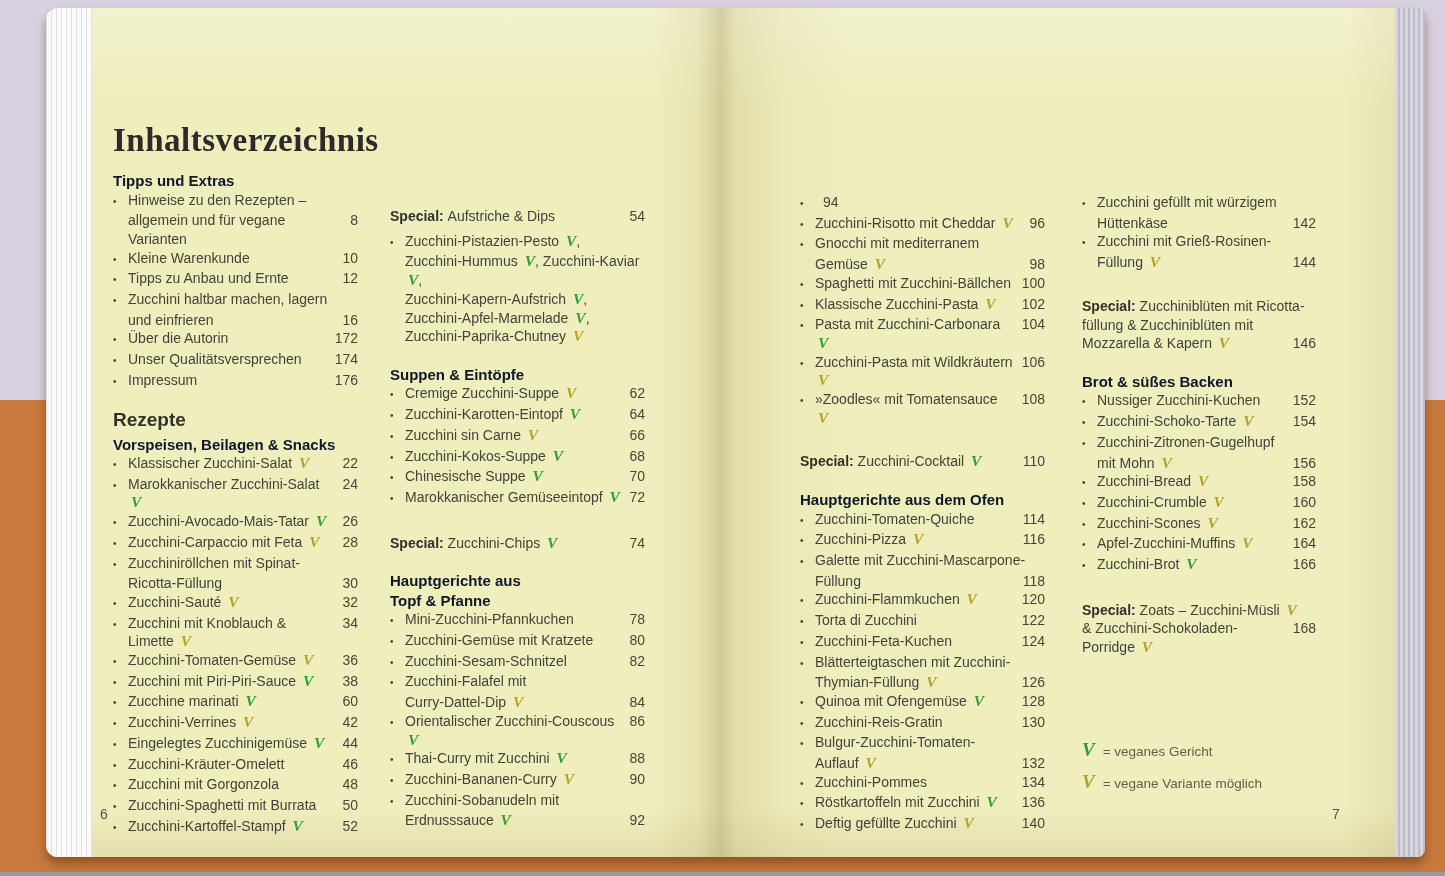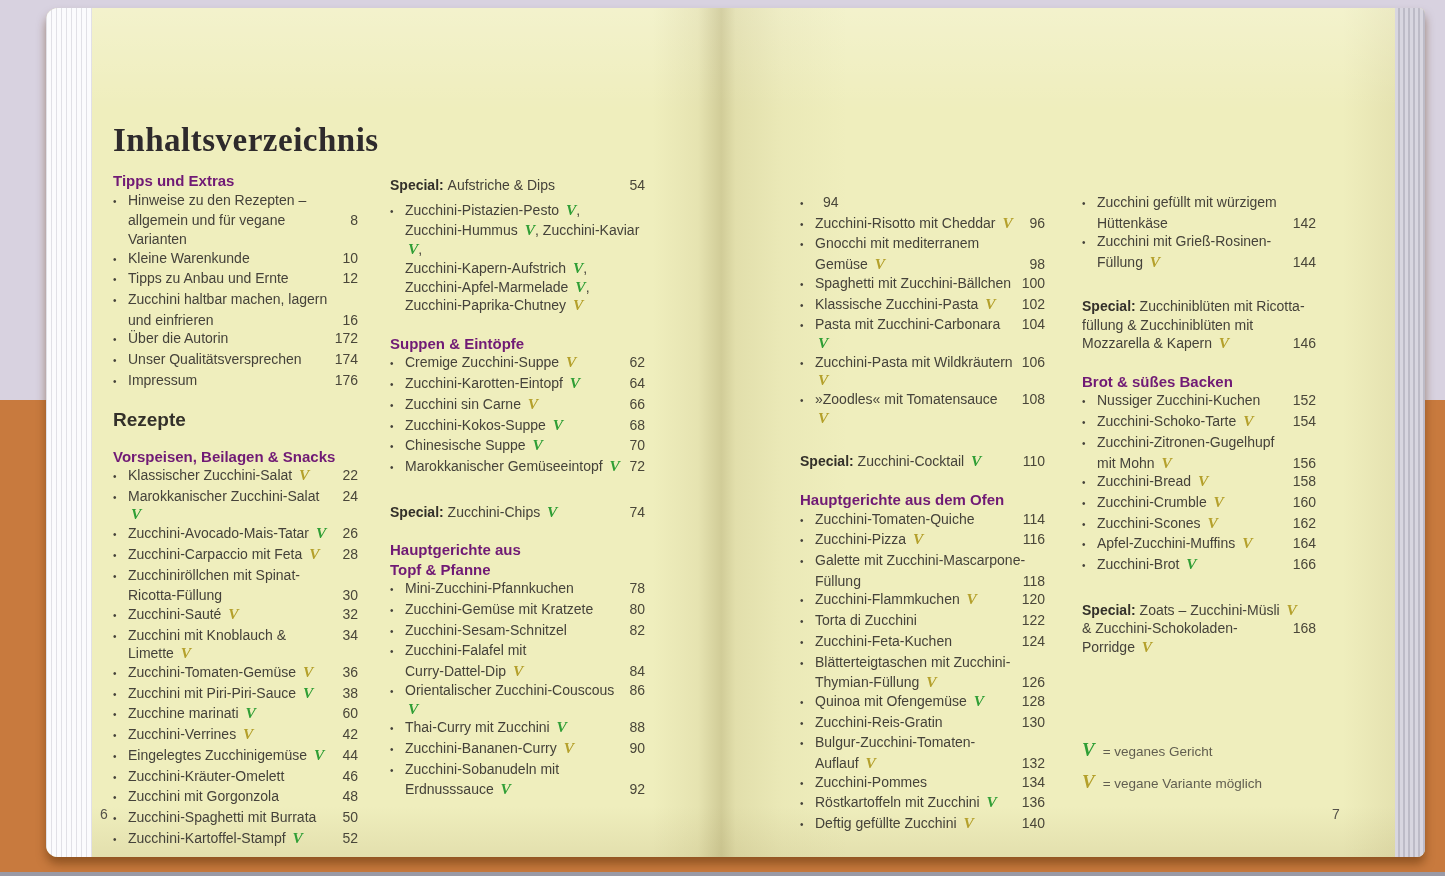--- a/index.html
+++ b/index.html
@@ -21,34 +21,34 @@
           linear-gradient(180deg, rgba(255,255,250,.25), rgba(255,255,250,0) 12%),
           linear-gradient(0deg, rgba(140,120,60,.12), rgba(140,120,60,0) 6%),
           linear-gradient(270deg, rgba(140,120,60,.10), rgba(140,120,60,0) 4%),
           #efeebd;}
 
   .title{position:absolute;left:113px;top:122px;font-family:"Liberation Serif",serif;
          font-weight:bold;font-size:33px;letter-spacing:.5px;color:#2e2a2c;}
 
   .col{position:absolute;color:#45423a;font-size:14px;}
   .col-l1{left:113px;top:171px;width:245px;}
-  .col-l2{left:390px;top:176px;width:255px;}
+  .col-l2{left:390px;top:207px;width:255px;}
   .col-r1{left:800px;top:193px;width:245px;}
   .col-r2{left:1082px;top:193px;width:234px;}
 
   .blk{margin:0;}
   .line{display:flex;align-items:baseline;line-height:18.7px;}
   .bullet{flex:none;width:15px;font-size:10px;}
   .cont{flex:none;width:15px;}
   .txt{flex:1 1 auto;min-width:0;}
   .num{flex:none;padding-left:8px;color:#494639;}
 
   .h1{font-weight:bold;font-size:19px;line-height:21px;color:#33302a;margin-top:17px;}
-  .h2{font-weight:bold;font-size:15px;line-height:19.5px;color:#701a75;margin-top:19px;}
-  .h1 + .h2{margin-top:17px;}
+  .h2{font-weight:bold;font-size:15px;line-height:19.5px;color:#0f172a;margin-top:19px;}
+  .h1 + .h2{margin-top:5px;}
   .special{margin-top:25px;}
   .special .sp{font-weight:bold;color:#33302a;}
   .special + .item{margin-top:6px;}
   .blk:first-child{margin-top:0;}
 
   .v{font-family:"Liberation Serif",serif;font-style:italic;font-weight:bold;
      font-size:15.5px;margin-left:3px;}
   .vg{color:#2f9e35;}
   .vy{color:#b4a02b;}
 

